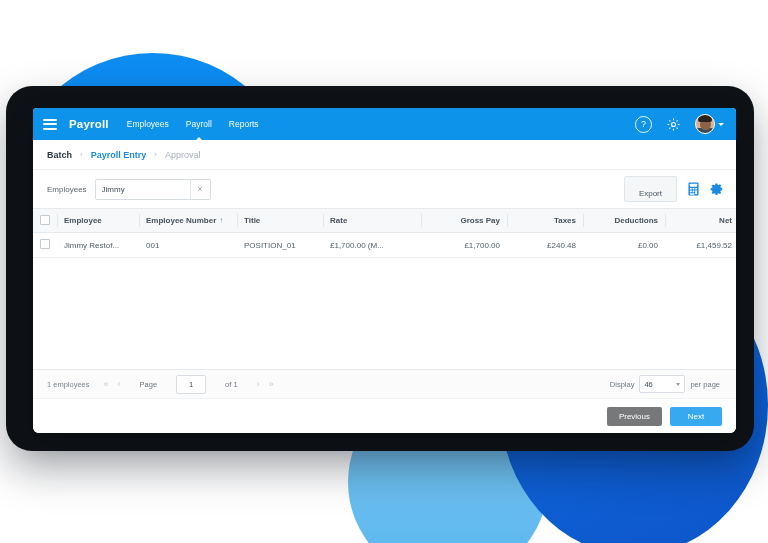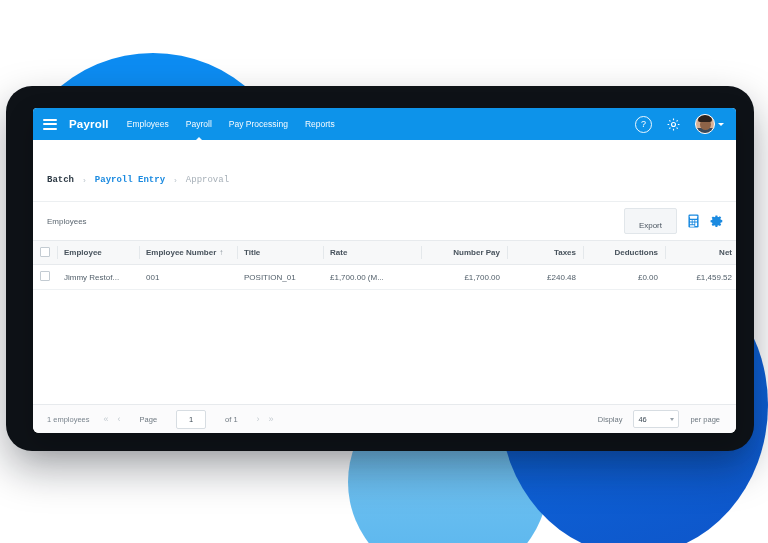--- a/index.html
+++ b/index.html
@@ -206,26 +206,25 @@
     border-left: 3px solid transparent;
     border-right: 3px solid transparent;
     border-top: 3.5px solid #ffffff;
   }
 
   
   .breadcrumb {
     height: 29px;
     flex: 0 0 29px;
     display: flex;
-    align-items: flex-end;
-    padding: 16px 14px;
+    align-items: center;
+    padding: 0 14px;
     gap: 8px;
     background: #ffffff;
     border-bottom: 1px solid #eceff1;
-    font-family: Liberation Mono, monospace;
   }
   .crumb {
     font-size: 9px;
     cursor: pointer;
     white-space: nowrap;
   }
   .crumb.root {
     color: #2d3a45;
     font-weight: bold;
   }
@@ -437,21 +436,21 @@
     font-size: 7.5px;
     color: #3d4a55;
     outline: none;
     font-family: "Liberation Sans", sans-serif;
     background: #ffffff;
   }
   .page-right {
     margin-left: auto;
     display: flex;
     align-items: center;
-    gap: 11px;
+    gap: 5px;
   }
   .display-label,
   .perpage-label {
     font-size: 7.5px;
     color: #6e7880;
     white-space: nowrap;
   }
   .display-select {
     width: 36px;
     height: 16px;
@@ -515,21 +514,20 @@
     <div class="topnav">
       <div class="hamburger">
         <span></span>
           <span></span>
           <span></span>
       </div>
       <div class="brand">Payroll</div>
       <div class="navitems">
         <div class="navitem">Employees</div>
         <div class="navitem active">Payroll</div>
-        <div class="navitem">Pay Processing</div>
         <div class="navitem">Reports</div>
       </div>
       <div class="nav-right">
         <div class="icon-circle">?</div>
         <svg class="gear-white" viewBox="0 0 24 24" fill="none" stroke="#ffffff" stroke-width="1.8">
           <circle cx="12" cy="12" r="3.2"></circle>
           <path d="M12 2.5v2.6M12 18.9v2.6M21.5 12h-2.6M5.1 12H2.5M18.7 5.3l-1.8 1.8M7.1 16.9l-1.8 1.8M18.7 18.7l-1.8-1.8M7.1 7.1L5.3 5.3"></path>
         </svg>
         <div class="avatar-wrap">
           <div class="avatar">
@@ -545,20 +543,24 @@
     <div class="breadcrumb">
       <div class="crumb root">Batch</div>
       <div class="crumb-sep">›</div>
       <div class="crumb active">Payroll Entry</div>
       <div class="crumb-sep">›</div>
       <div class="crumb muted">Approval</div>
     </div>
 
     <div class="filterbar">
       <div class="filter-label">Employees</div>
+      <div class="search-box">
+        <input class="search-input" type="text" value="Jimmy" style="">
+        <button class="clear-btn">×</button>
+      </div>
       <div class="filter-right">
         <button class="export-btn">Export</button>
         <svg class="calc-icon" viewBox="0 0 14 18" fill="#1b8ae0">
           <rect x="0.5" y="0.5" width="13" height="17" rx="1.6" fill="#1b8ae0"></rect>
           <rect x="2.4" y="2.4" width="9.2" height="3.6" rx="0.6" fill="#ffffff"></rect>
           <rect x="2.4" y="7.6" width="2.4" height="2.2" rx="0.4" fill="#ffffff"></rect>
           <rect x="5.8" y="7.6" width="2.4" height="2.2" rx="0.4" fill="#ffffff"></rect>
           <rect x="9.2" y="7.6" width="2.4" height="2.2" rx="0.4" fill="#ffffff"></rect>
           <rect x="2.4" y="11" width="2.4" height="2.2" rx="0.4" fill="#ffffff"></rect>
           <rect x="5.8" y="11" width="2.4" height="2.2" rx="0.4" fill="#ffffff"></rect>
@@ -590,21 +592,21 @@
           <tr>
             <th>
               <span class="chk"></span>
             </th>
             <th>Employee</th>
             <th>
               <span>Employee Number</span><span class="sort-arrow">↑</span>
             </th>
             <th>Title</th>
             <th>Rate</th>
-            <th class="num">Number Pay</th>
+            <th class="num">Gross Pay</th>
             <th class="num">Taxes</th>
             <th class="num">Deductions</th>
             <th class="num">Net</th>
             <th></th>
           </tr>
         </thead>
         <tbody>
           <tr>
             <td>
               <span class="chk"></span>
@@ -638,15 +640,19 @@
       <div class="page-right">
         <span class="display-label">Display</span>
         <div class="display-select">
           <span>46</span>
           <span class="sel-caret"></span>
         </div>
         <span class="perpage-label">per page</span>
       </div>
     </div>
 
+    <div class="footerrow">
+      <button class="btn btn-prev">Previous</button>
+      <button class="btn btn-next">Next</button>
+    </div>
 
   </div>
 </div>
 
 </body></html>

